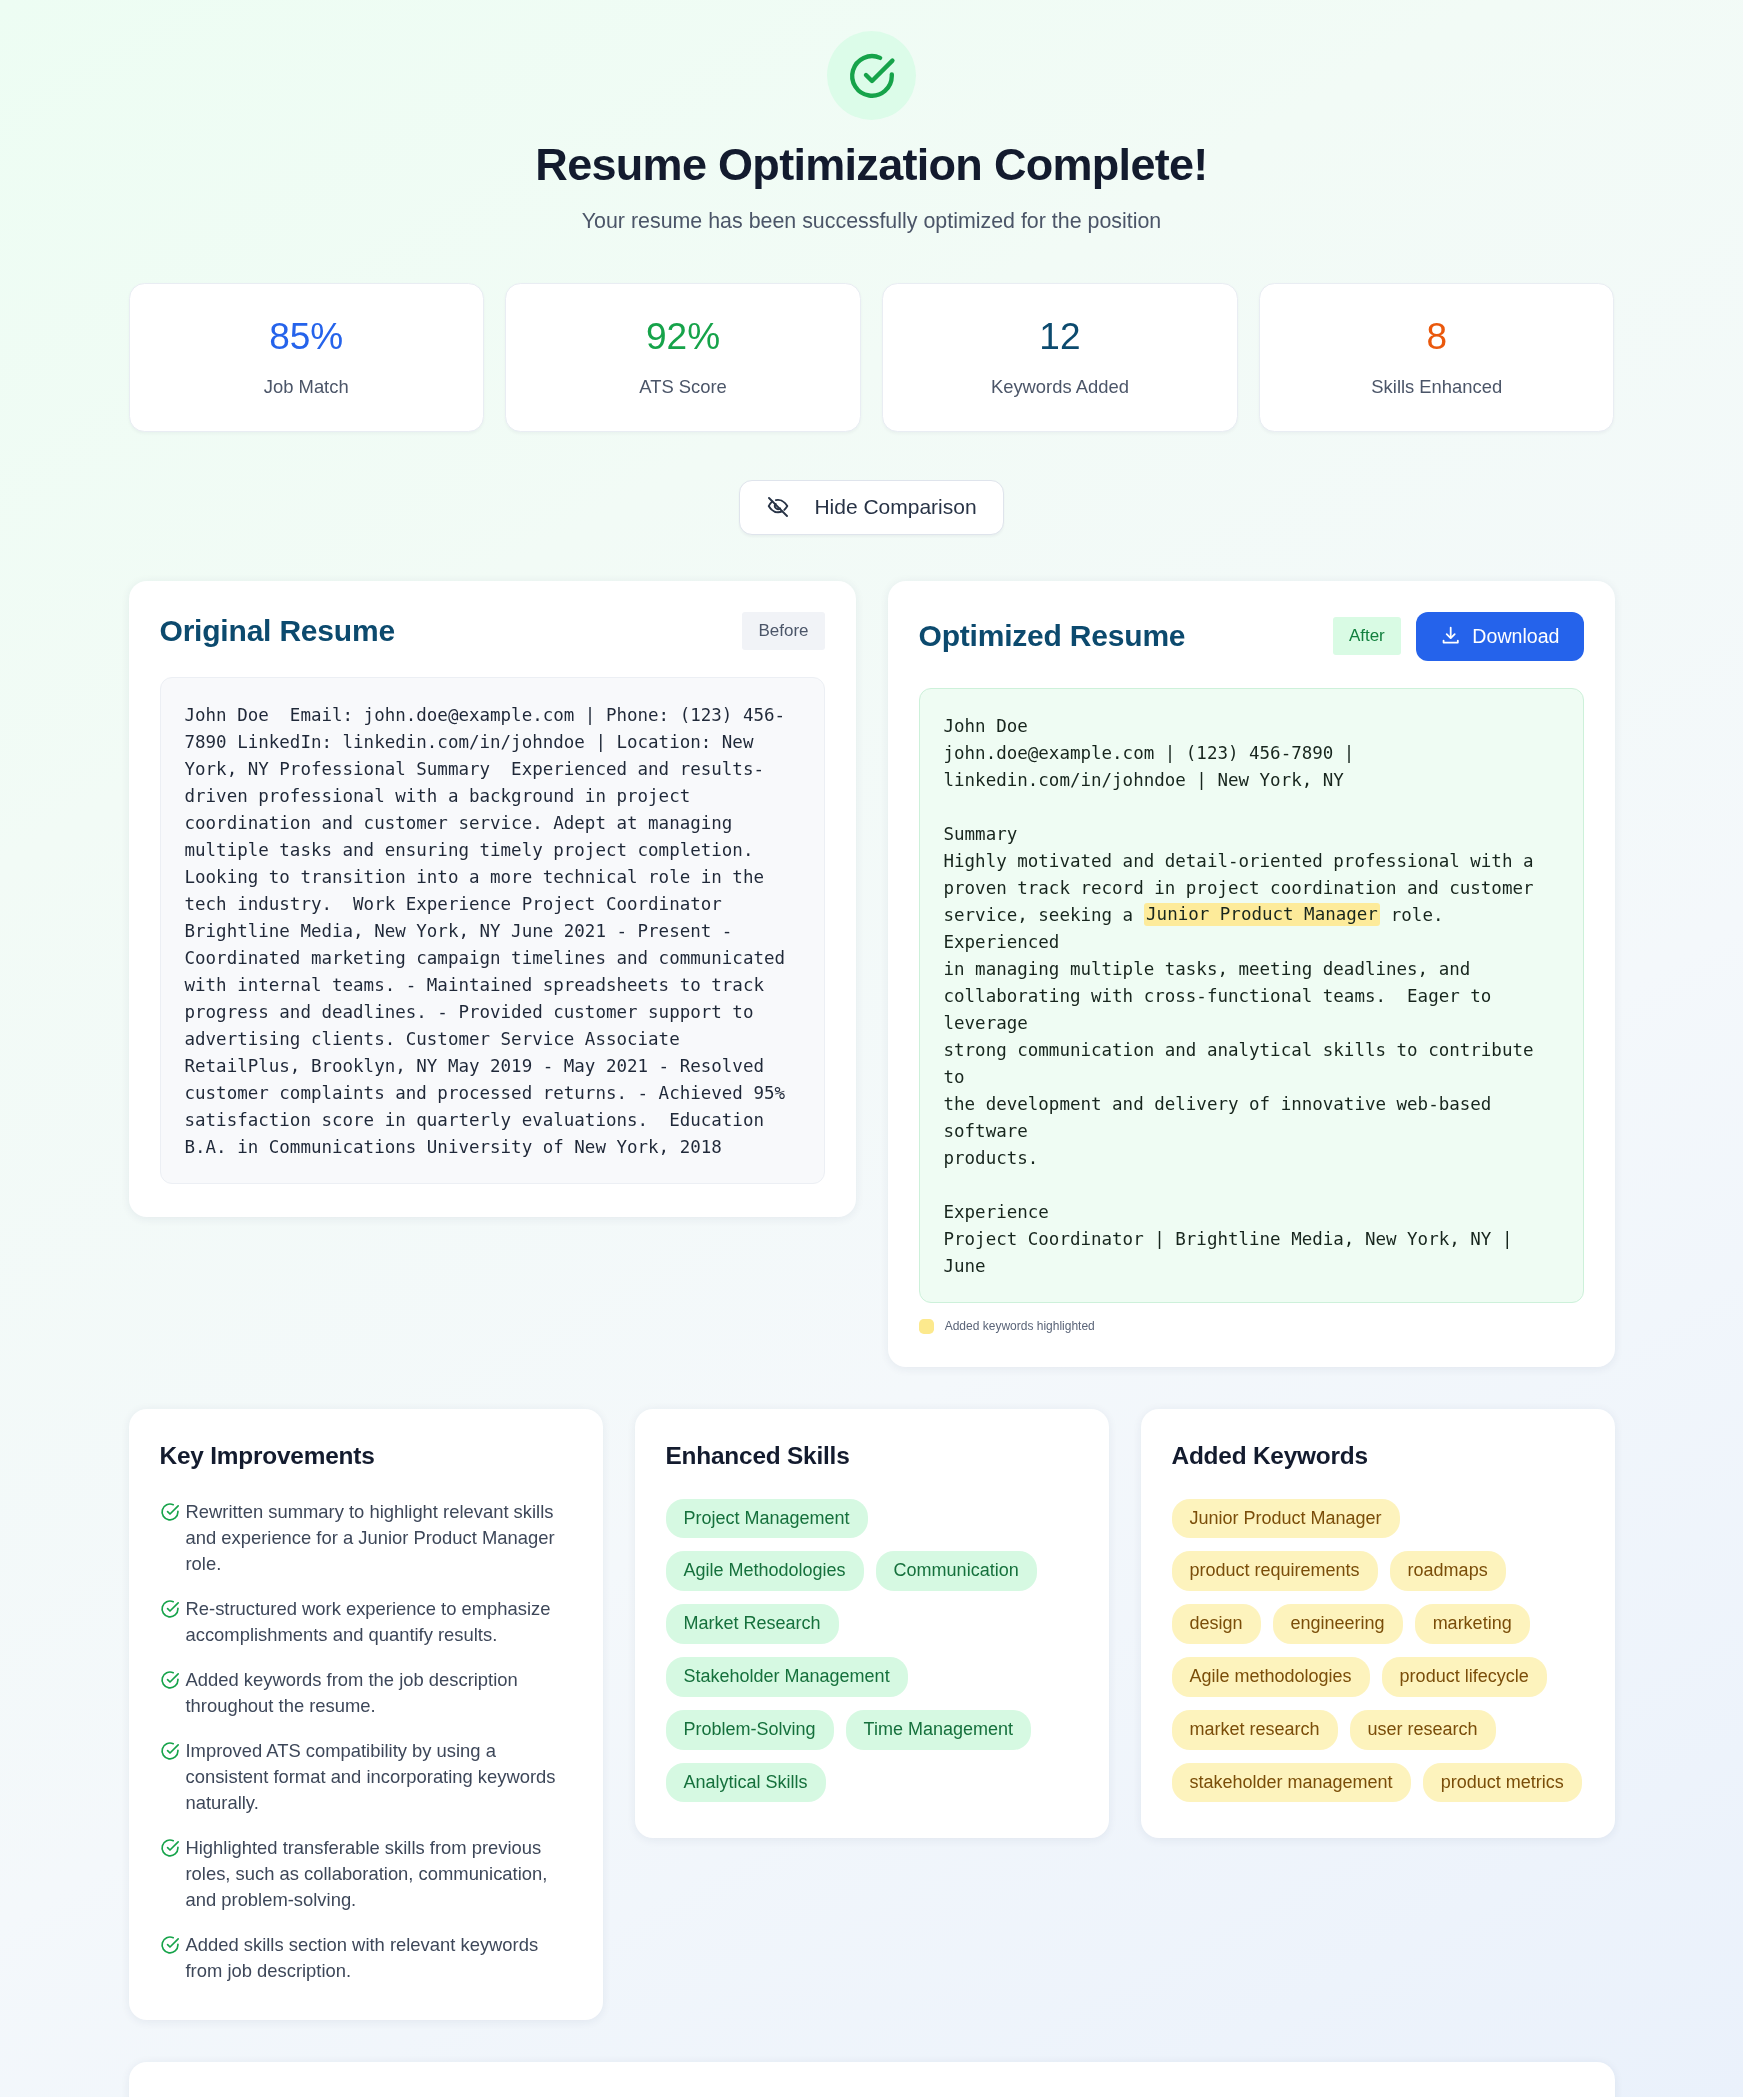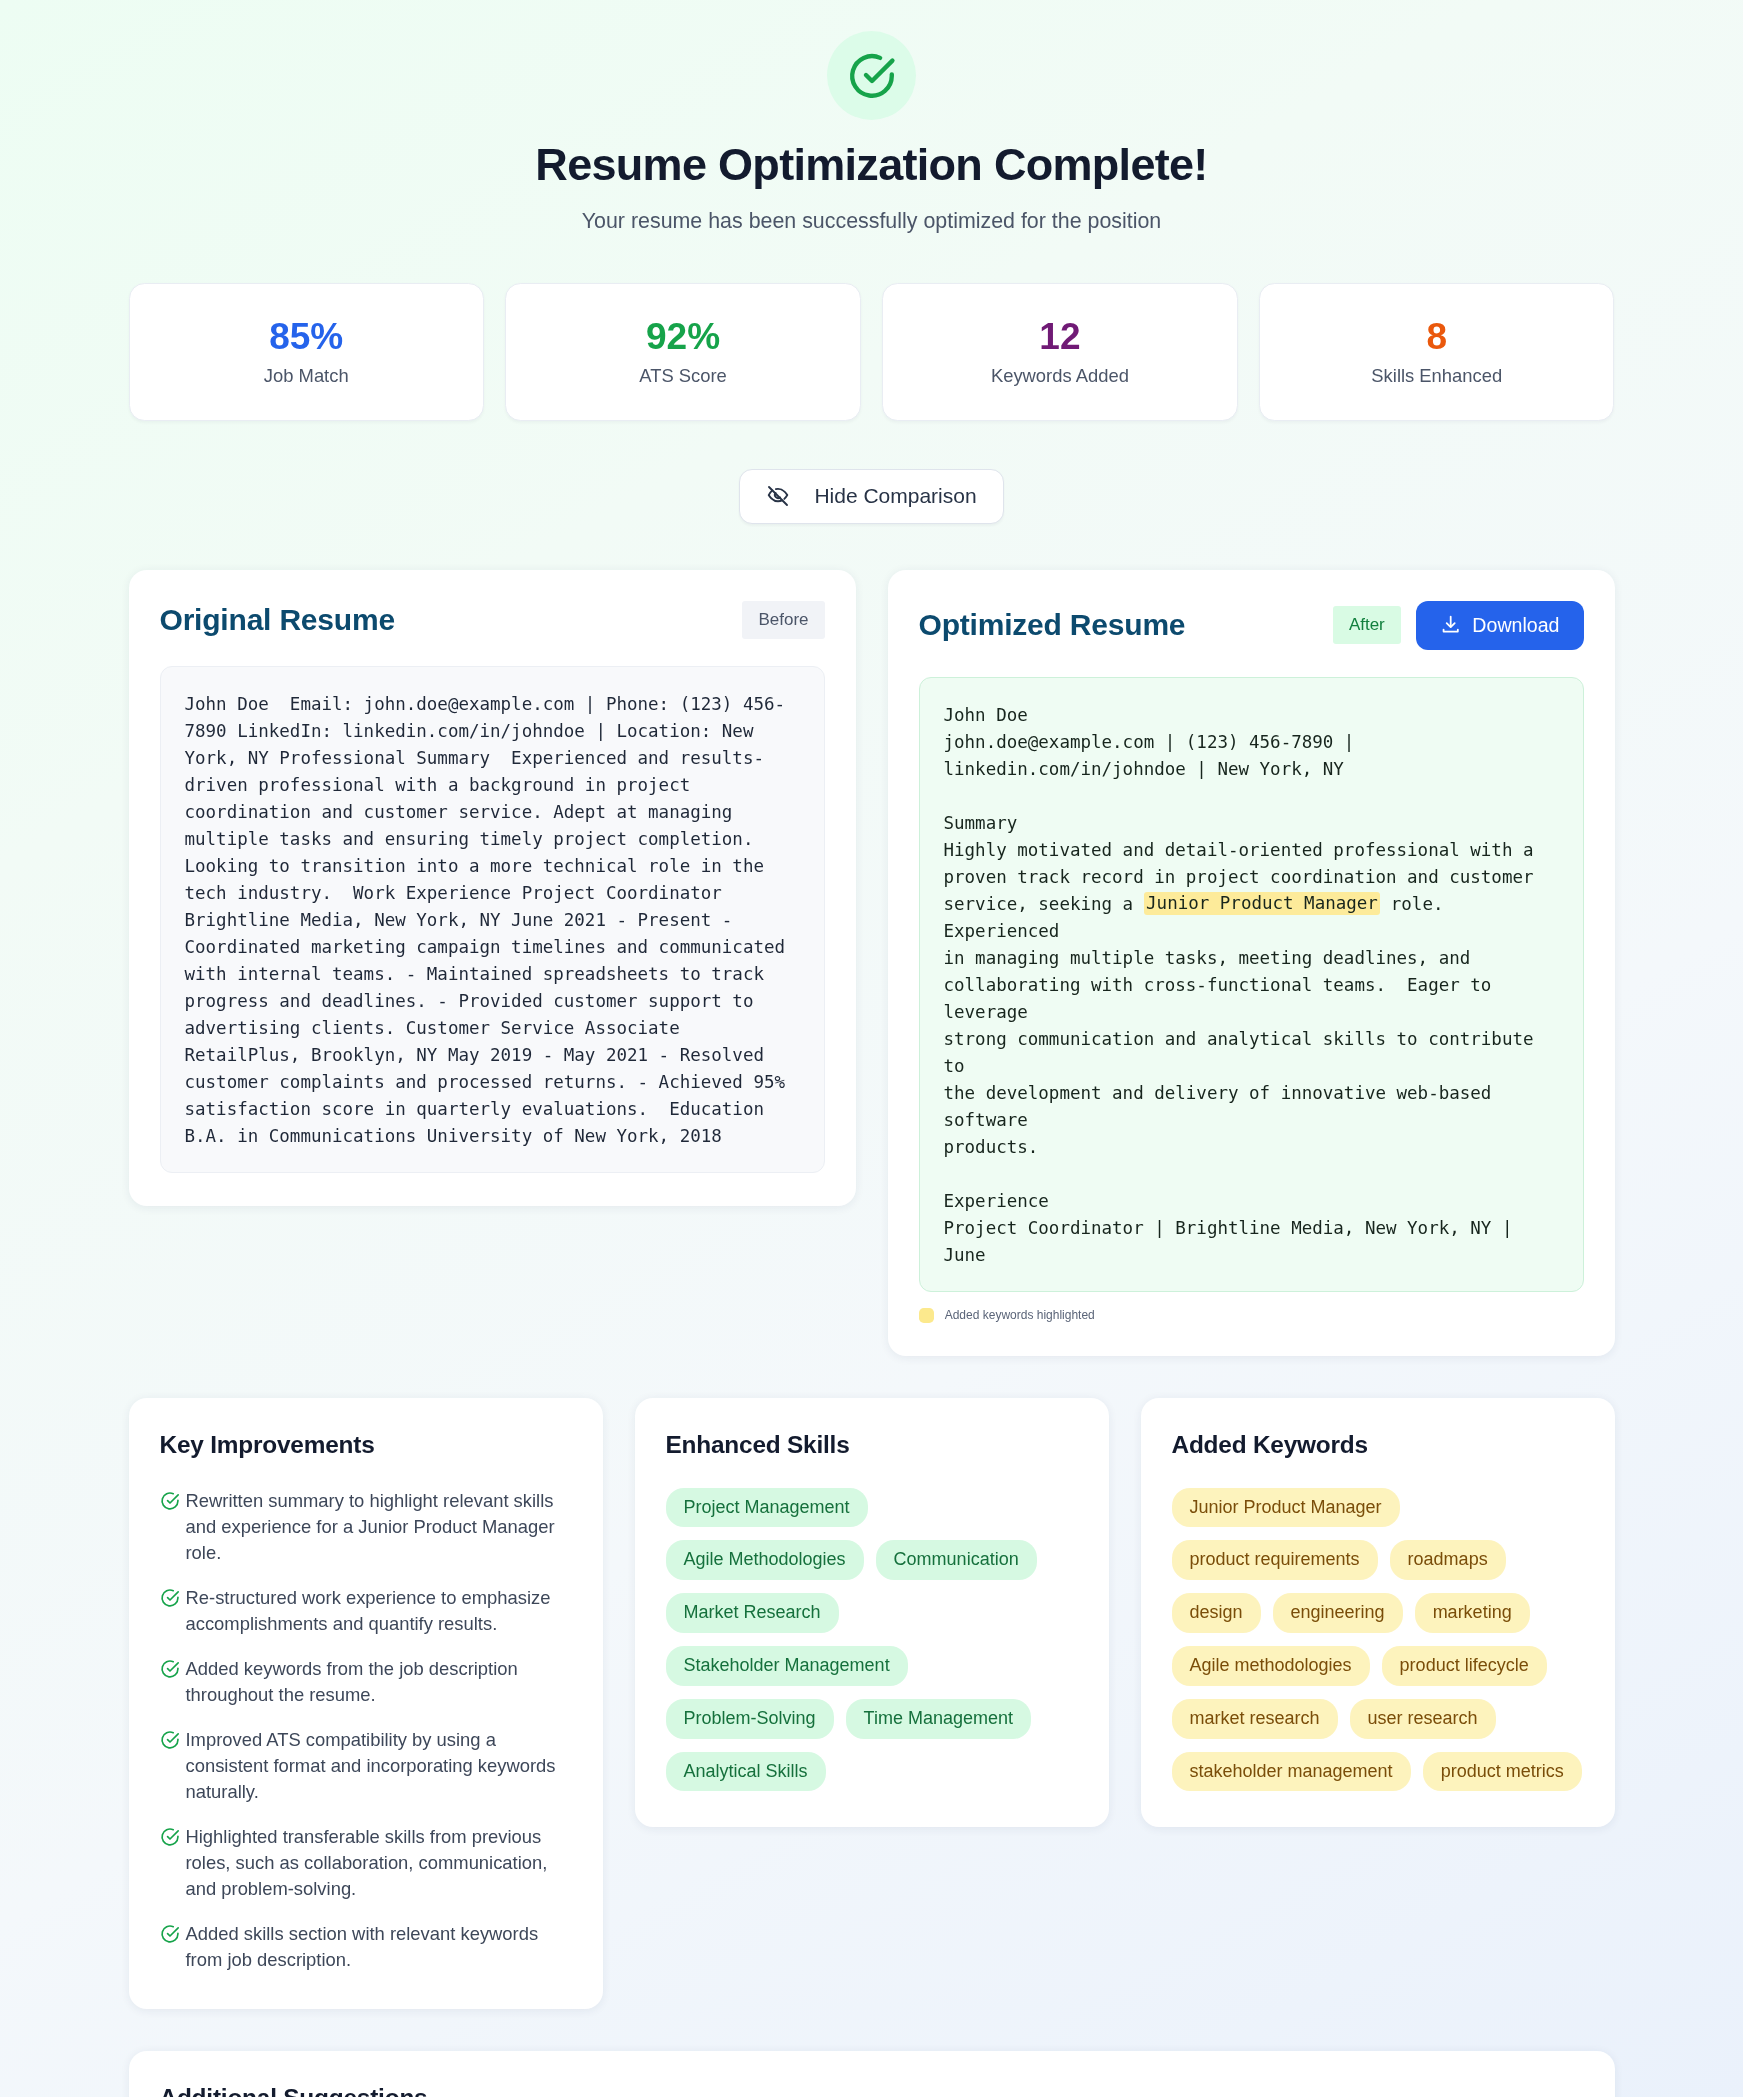--- a/index.html
+++ b/index.html
@@ -32,21 +32,21 @@
   }
   .hero-sub { font-size: 21.4px; color: #4b5568; }
 
   
   .stats { display: flex; gap: 21.4px; margin-top: 49px; }
   .stat-card {
     flex: 1; background: #ffffff; border: 1.2px solid #e9edf3;
     border-radius: 15.5px; padding: 34px 12px 33px;
     text-align: center; box-shadow: 0 1.2px 3px rgba(20,30,60,.035);
   }
-  .stat-val { font-size: 37px; font-weight: 700; line-height: 1; margin-bottom: 10px; }
+  .stat-val { font-size: 37px; font-weight: 400; line-height: 1; margin-bottom: 21px; }
   .stat-lbl { font-size: 18.4px; color: #4b5568; }
 
   
   .toggle-row { display: flex; justify-content: center; margin-top: 48px; }
   .toggle-btn {
     display: inline-flex; align-items: center; gap: 24px;
     background: #ffffff; border: 1.2px solid #dfe4ec; border-radius: 13px;
     padding: 14.3px 26px; font-size: 21px; color: #283346; cursor: pointer;
     box-shadow: 0 1.2px 2.4px rgba(20,30,60,.04);
   }
@@ -135,21 +135,21 @@
     <div class="stats">
       <div class="stat-card">
         <div class="stat-val" style="color:#2563eb">85%</div>
         <div class="stat-lbl">Job Match</div>
       </div>
       <div class="stat-card">
         <div class="stat-val" style="color:#16a34a">92%</div>
         <div class="stat-lbl">ATS Score</div>
       </div>
       <div class="stat-card">
-        <div class="stat-val" style="color:#701a75">12</div>
+        <div class="stat-val" style="color:#0c4a6e">12</div>
         <div class="stat-lbl">Keywords Added</div>
       </div>
       <div class="stat-card">
         <div class="stat-val" style="color:#ea580c">8</div>
         <div class="stat-lbl">Skills Enhanced</div>
       </div>
     </div>
 
     <div class="toggle-row">
       <button class="toggle-btn">

